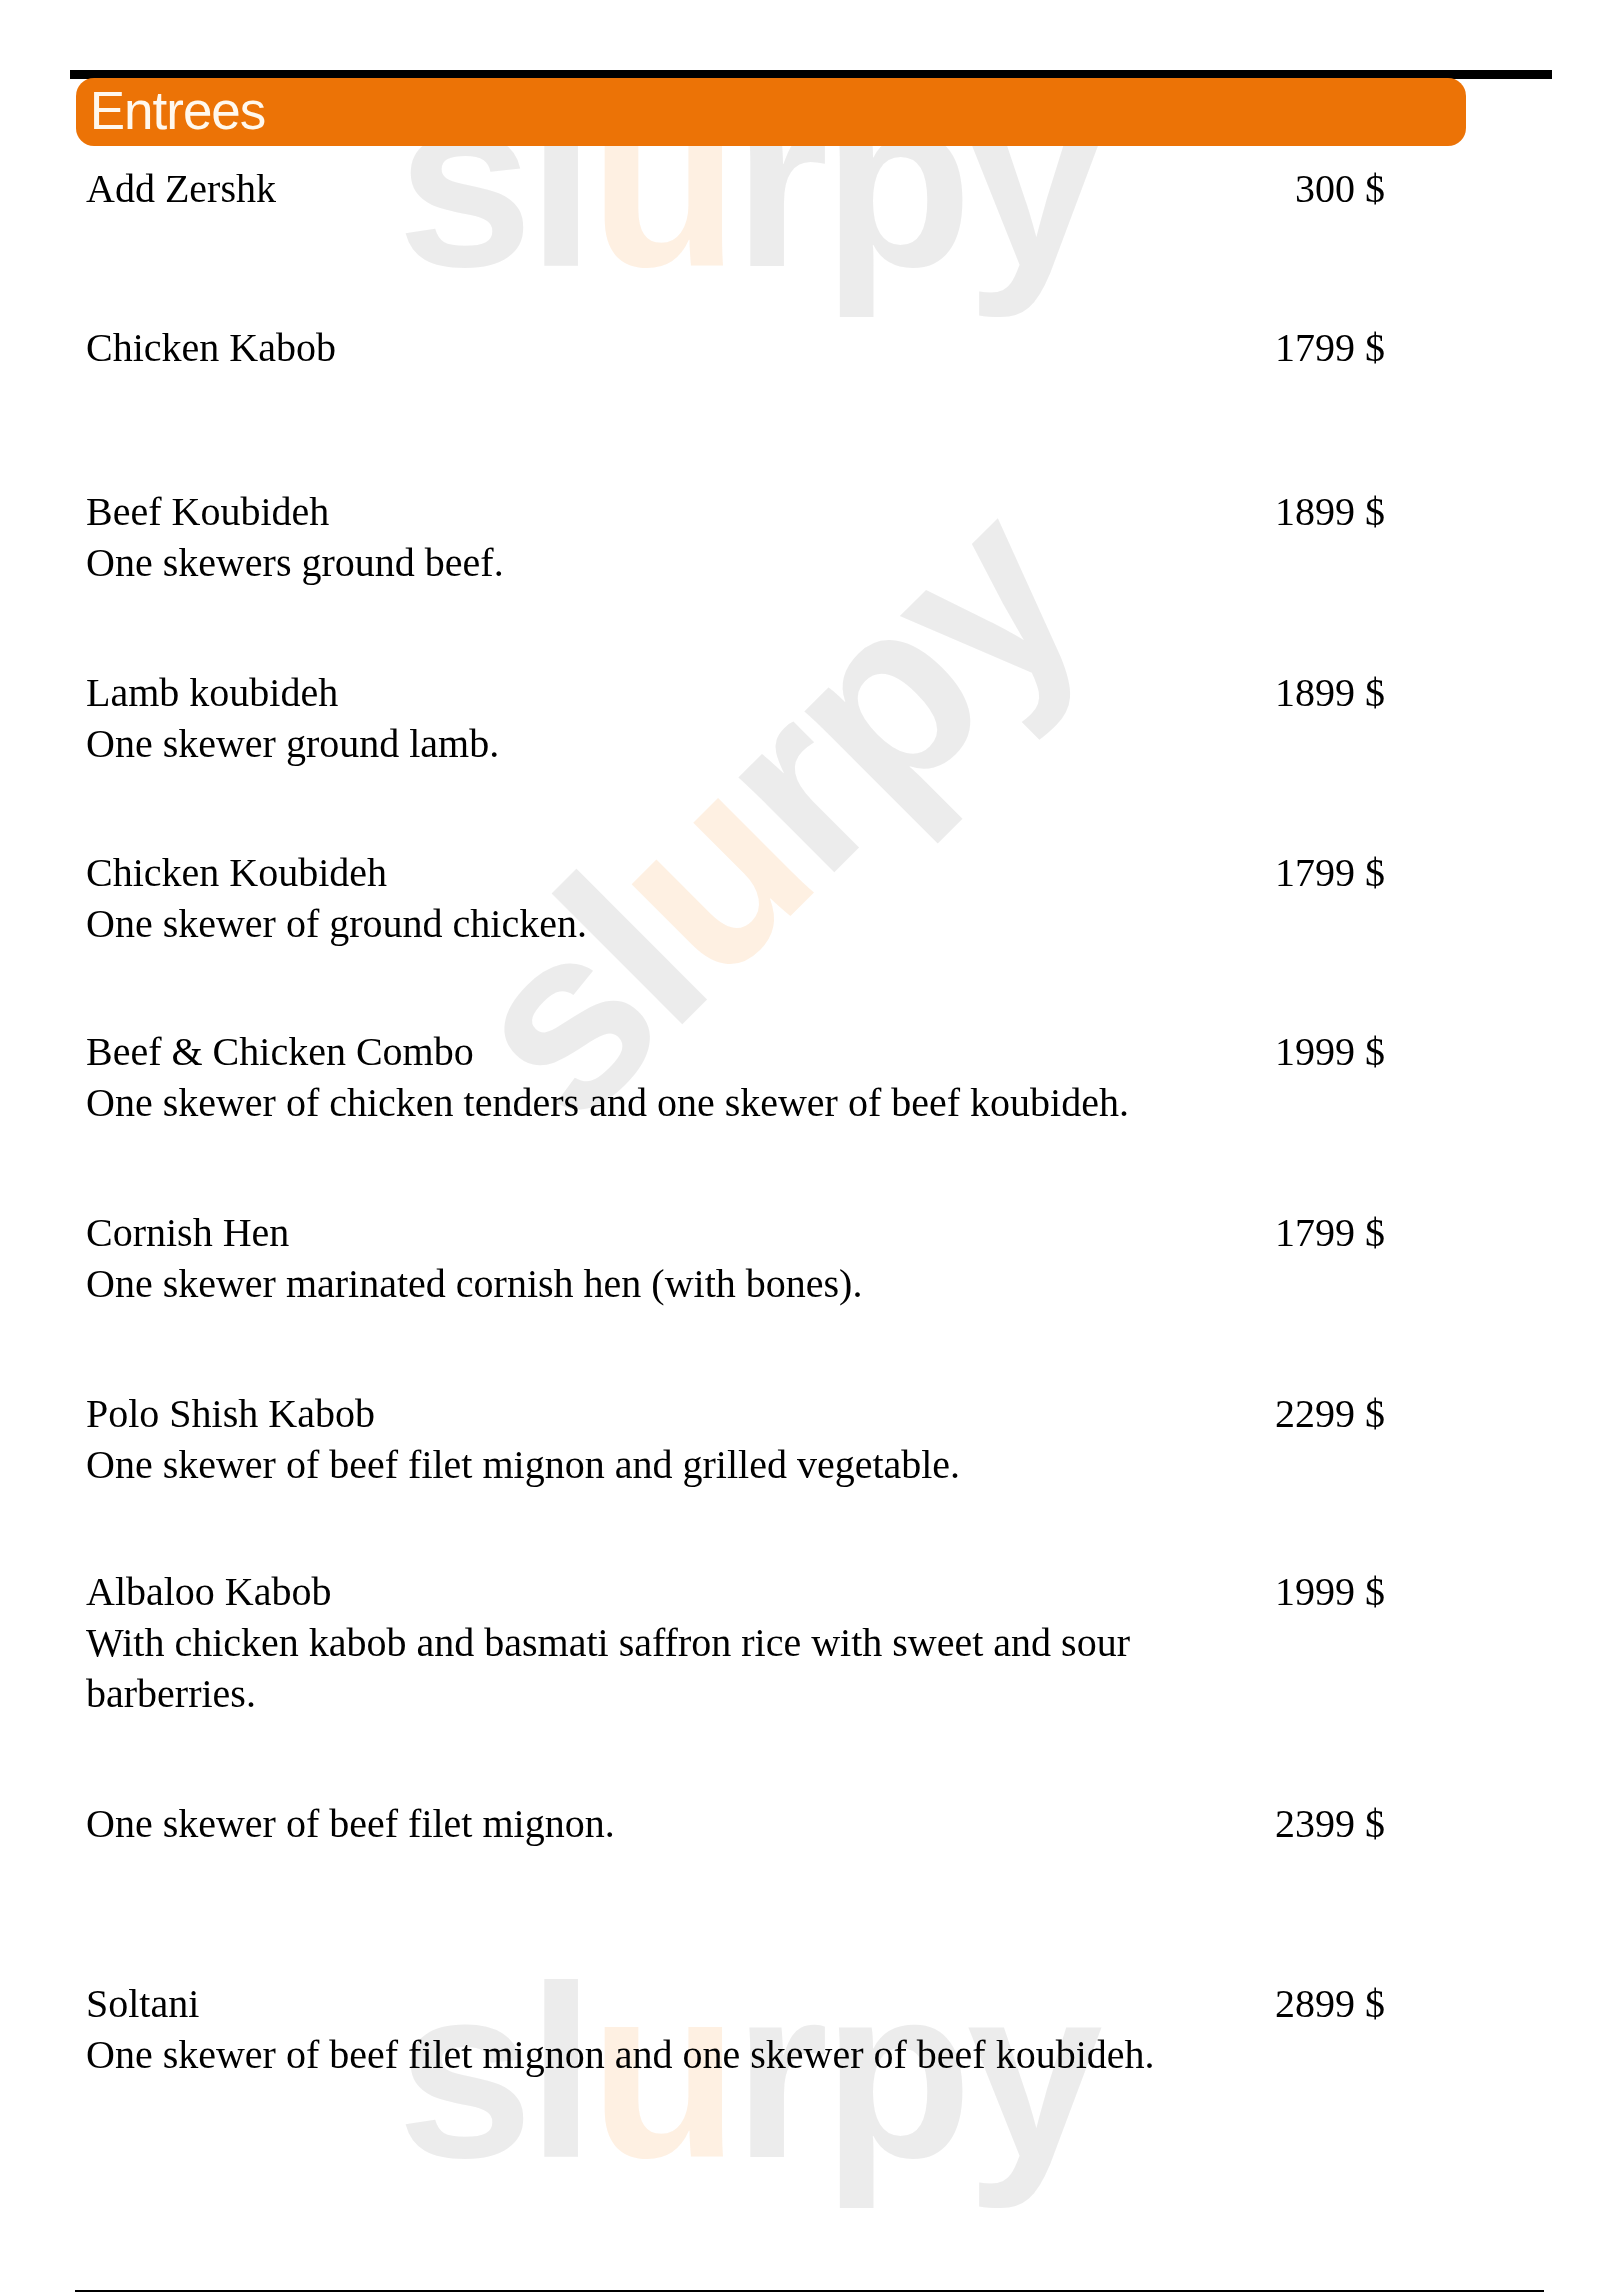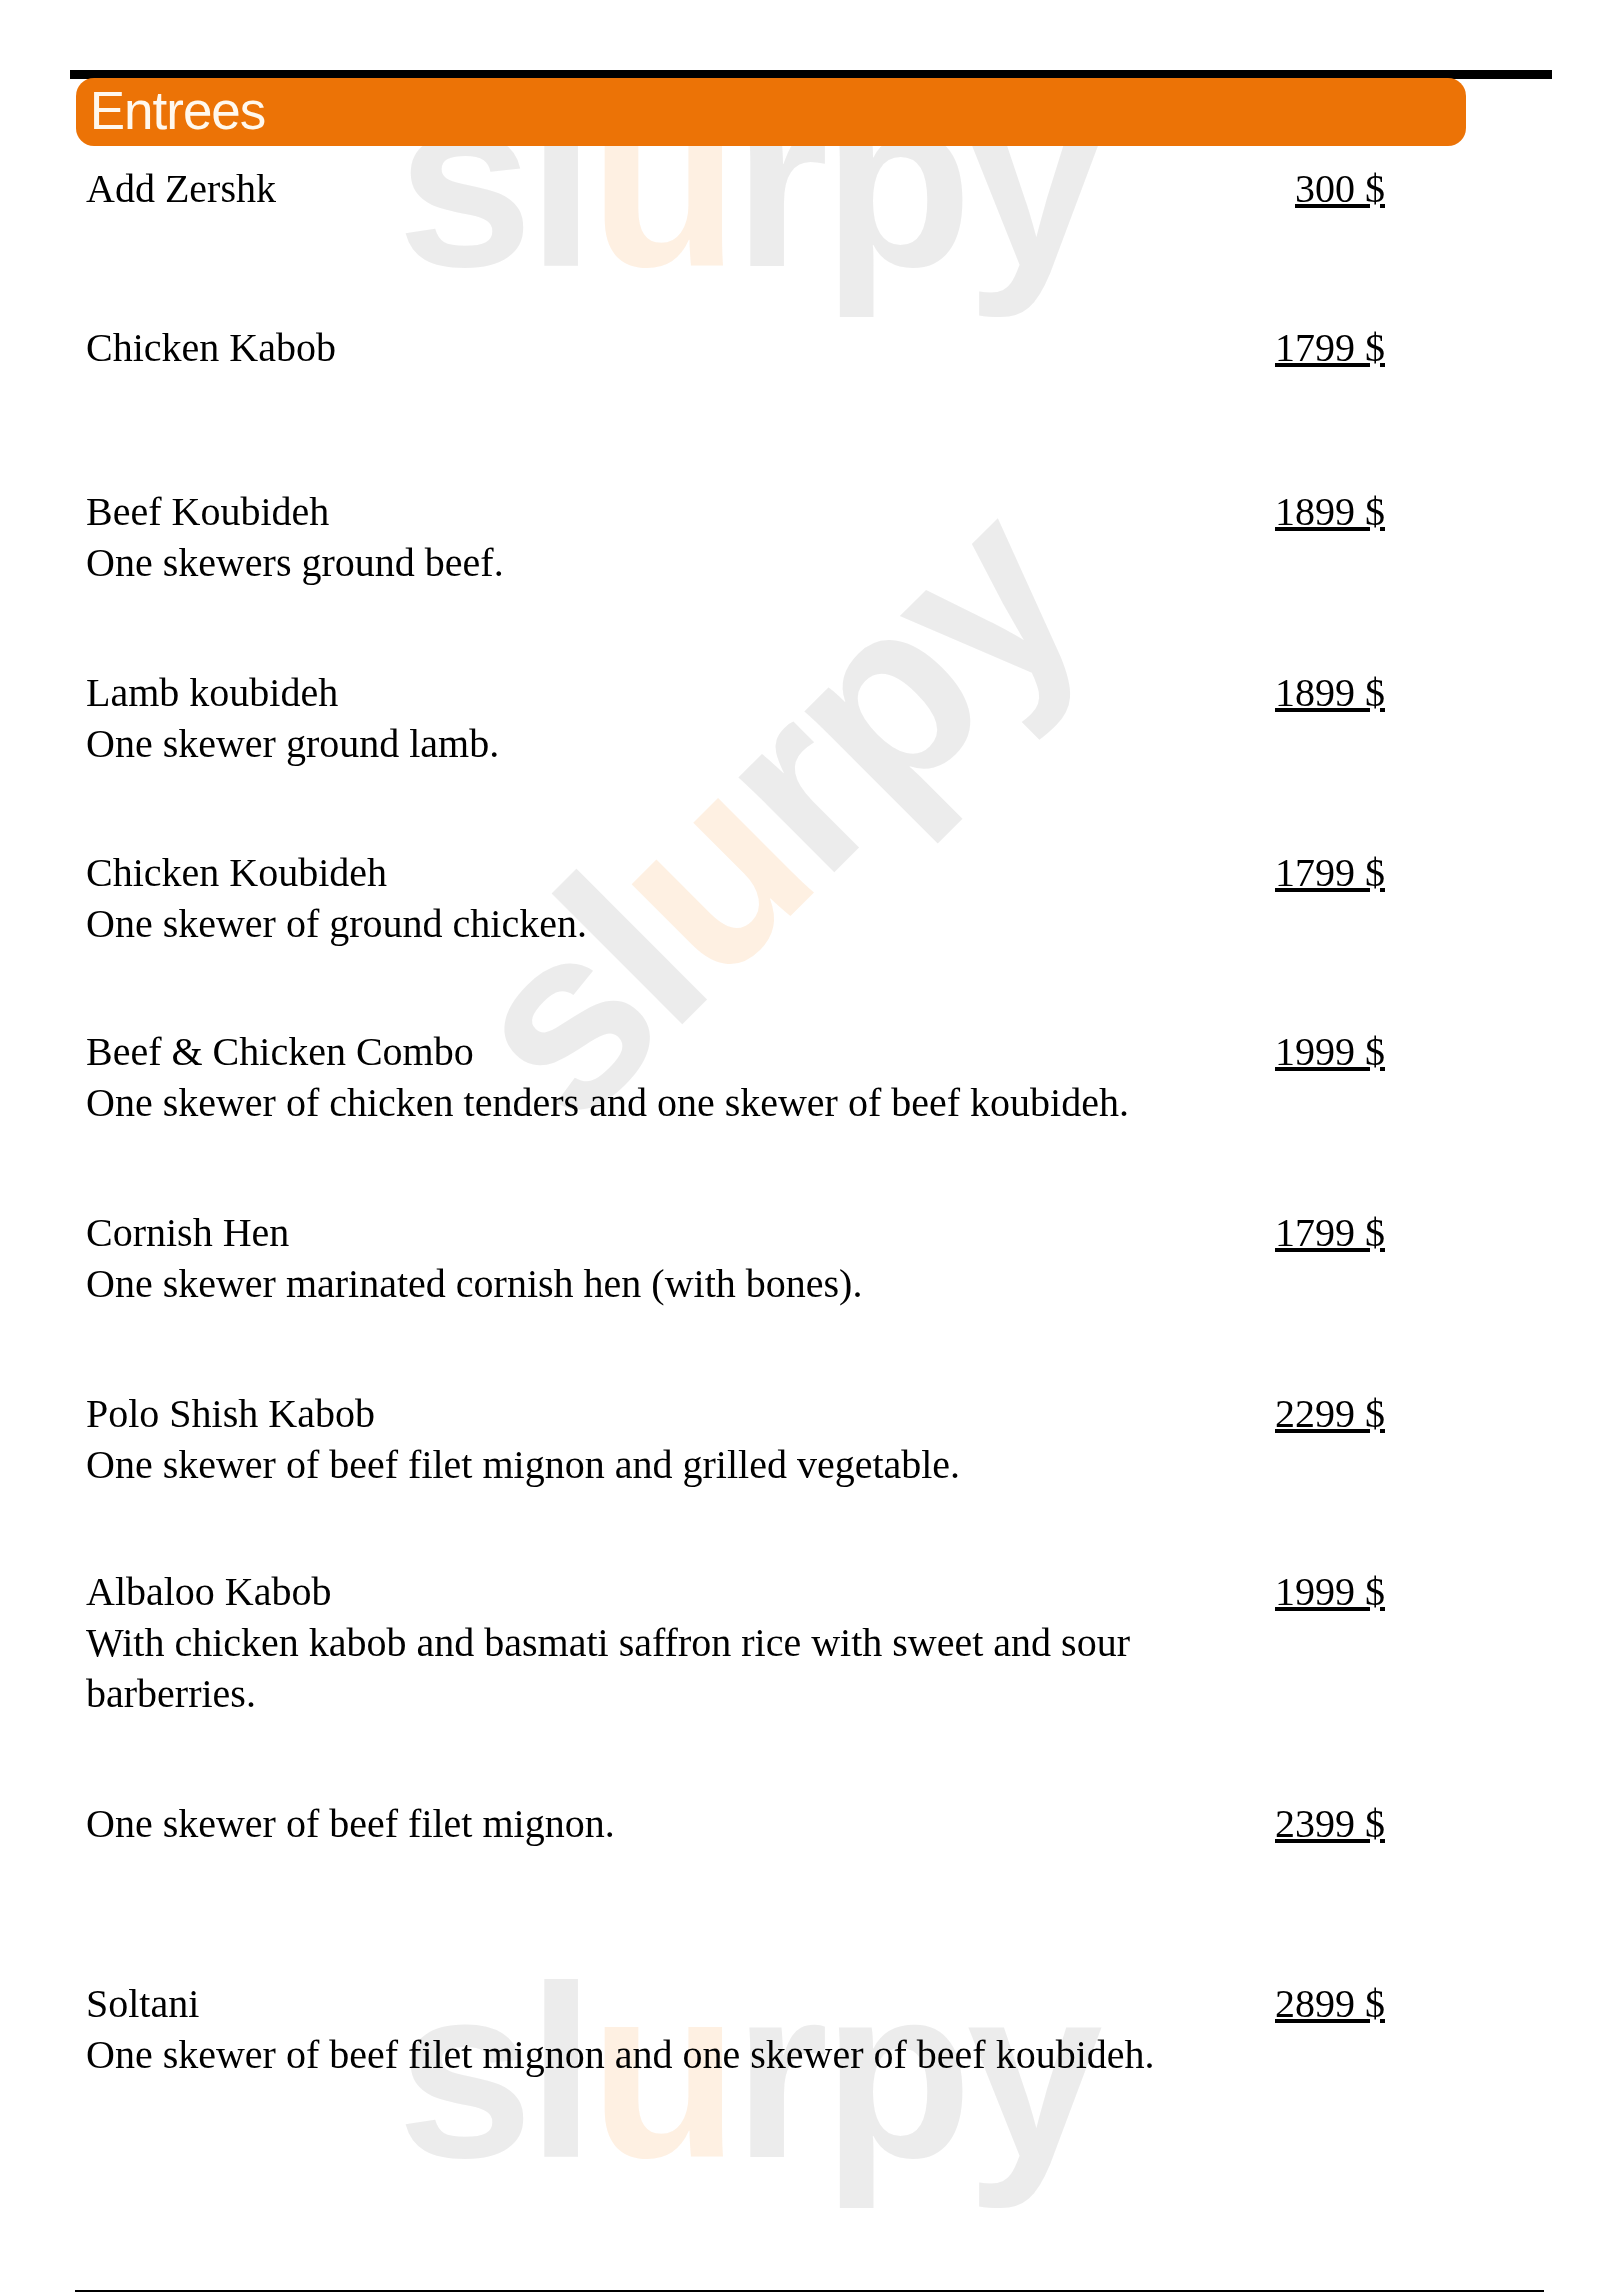--- a/index.html
+++ b/index.html
@@ -38,21 +38,21 @@
   .watermark .g { color: rgba(200,200,200,0.35); }
   .watermark .o { color: rgba(250,180,110,0.2); }
   .section-header { z-index: 1; border-radius: 18px; }
   .menu-item { position: absolute; left: 86px; width: 1299px; z-index: 2; }
   .item-name, .item-desc {
     font-size: 40px; line-height: 51px; white-space: nowrap;
   }
   .item-desc { white-space: normal; width: 1108px; }
   .item-price {
     position: absolute; right: 0; top: 0;
-    font-size: 40px; line-height: 51px; text-align: right; white-space: nowrap; text-decoration: underline;
+    font-size: 40px; line-height: 51px; text-align: right; white-space: nowrap;
   }
 </style>
 </head>
 <body>
 
 <div class="watermark" style="left:397px; top:59px; font-size:245px;">
   <span class="g">sl</span><span class="o">u</span><span class="g">rpy</span>
 </div>
 <div class="watermark" style="left:421px; top:980px; font-size:255px; transform: rotate(-45deg); transform-origin: left top;">
   <span class="g">sl</span><span class="o">u</span><span class="g">rpy</span>

